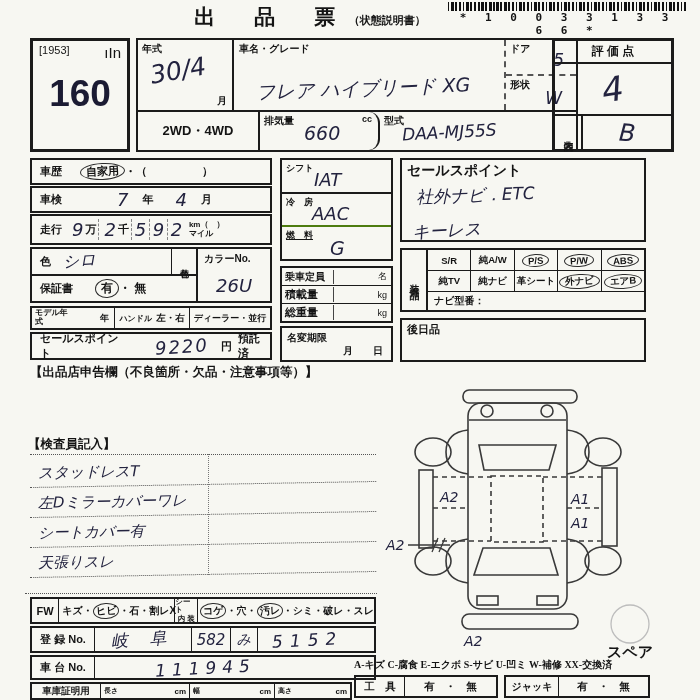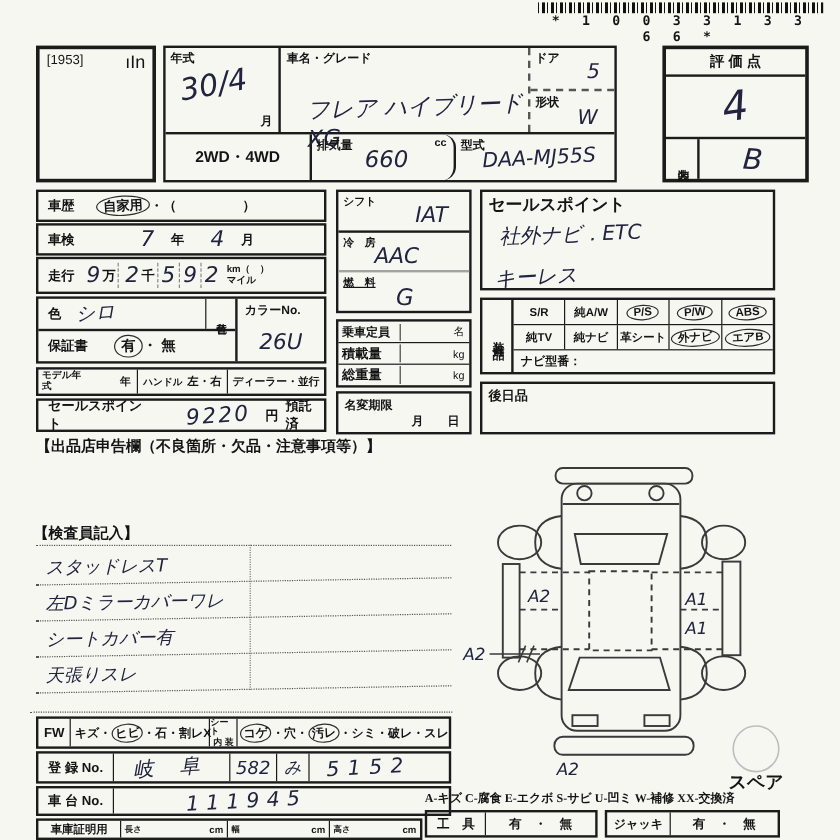--- a/index.html
+++ b/index.html
@@ -28,33 +28,38 @@
   .wrow:last-child { border-bottom:none; }
   .wlab { width:48px; font-size:10px; font-weight:bold; padding-left:3px; border-right:1px solid #444; }
   .wunit { flex:1; text-align:right; font-size:9px; padding-right:4px; }
   svg text.hwt { font-family:"DejaVu Sans",sans-serif; font-style:italic; fill:#23233f; }
 </style>
 </head>
 <body>
 
 <div class="sheet">
 
+  <div class="abs" style="left:160px;top:3px;width:300px;text-align:center;">
+    <span style="font-size:21px;font-weight:bold;letter-spacing:9px;">出　品　票</span>
+    <span style="font-size:11px;font-weight:bold;">（状態説明書）</span>
+  </div>
   <div class="abs" style="left:448px;top:2px;width:238px;">
     <div style="height:9px;background:repeating-linear-gradient(90deg,#111 0 1.5px,transparent 1.5px 3.5px,#111 3.5px 6px,transparent 6px 7.5px);"></div>
     <div style="font-size:11px;font-weight:bold;text-align:center;letter-spacing:6px;font-family:'DejaVu Sans Mono',monospace;">* 1 0 0 3 3 1 3 3 6 6 *</div>
   </div>
 
   <div class="box box3" style="left:30px;top:38px;width:100px;height:114px;">
     <div style="display:flex;justify-content:space-between;padding:3px 6px 0;font-size:11px;">
       <span>[1953]</span>
       <span style="font-size:15px;">ıIn</span>
     </div>
-  </div>
-
-  <div class="box" style="left:136px;top:38px;width:378px;height:114px;display:flex;flex-direction:column;">
+    <div style="font-size:37px;font-weight:bold;text-align:center;margin-top:12px;color:#1b1b33;">160</div>
+  </div>
+
+  <div class="box" style="left:136px;top:38px;width:442px;height:114px;display:flex;flex-direction:column;">
     <div style="flex:1;display:flex;">
       <div style="width:94px;border-right:2px solid #1b1b1b;position:relative;">
         <span class="lbl abs" style="left:4px;top:2px;">年式</span>
         <span class="hw abs" style="left:12px;top:16px;font-size:25px;transform:rotate(-10deg);">30/4</span>
         <span class="lbl abs" style="right:5px;bottom:2px;">月</span>
       </div>
       <div style="flex:1;position:relative;">
         <span class="lbl abs" style="left:5px;top:2px;">車名・グレード</span>
         <span class="hw abs" style="left:22px;top:36px;font-size:19px;transform:rotate(-2deg);">フレア ハイブリード XG</span>
       </div>
@@ -163,23 +168,23 @@
     <span class="hw" style="margin-left:28px;font-size:18px;letter-spacing:2px;transform:rotate(-4deg);">9220</span>
     <span style="margin-left:12px;font-size:11px;font-weight:bold;">円</span>
     <span style="margin-left:6px;font-size:11px;font-weight:bold;">預託済</span>
   </div>
 
   <div class="abs" style="left:30px;top:364px;font-size:12.5px;font-weight:bold;">【出品店申告欄（不良箇所・欠品・注意事項等）】</div>
 
   <div class="box" style="left:280px;top:158px;width:113px;height:103px;display:flex;flex-direction:column;">
     <div style="flex:1;position:relative;border-bottom:2px solid #1b1b1b;">
       <span class="abs" style="left:4px;top:2px;font-size:9px;font-weight:bold;">シフト</span>
-      <span class="hw abs" style="left:32px;top:9px;font-size:18px;margin-left:32px;">IAT</span>
-    </div>
-    <div style="flex:1;position:relative;border-bottom:2px solid #a3a3a3;">
+      <span class="hw abs" style="left:32px;top:9px;font-size:18px;">IAT</span>
+    </div>
+    <div style="flex:1;position:relative;border-bottom:2px solid #4d7c0f;">
       <span class="abs" style="left:4px;top:2px;font-size:9px;font-weight:bold;">冷　房</span>
       <span class="hw abs" style="left:30px;top:9px;font-size:18px;">AAC</span>
     </div>
     <div style="flex:1;position:relative;">
       <span class="abs" style="left:4px;top:2px;font-size:9px;font-weight:bold;text-decoration:underline;">燃　料</span>
       <span class="hw abs" style="left:48px;top:10px;font-size:19px;">G</span>
     </div>
   </div>
 
   <div class="box" style="left:280px;top:266px;width:113px;height:57px;display:flex;flex-direction:column;">

